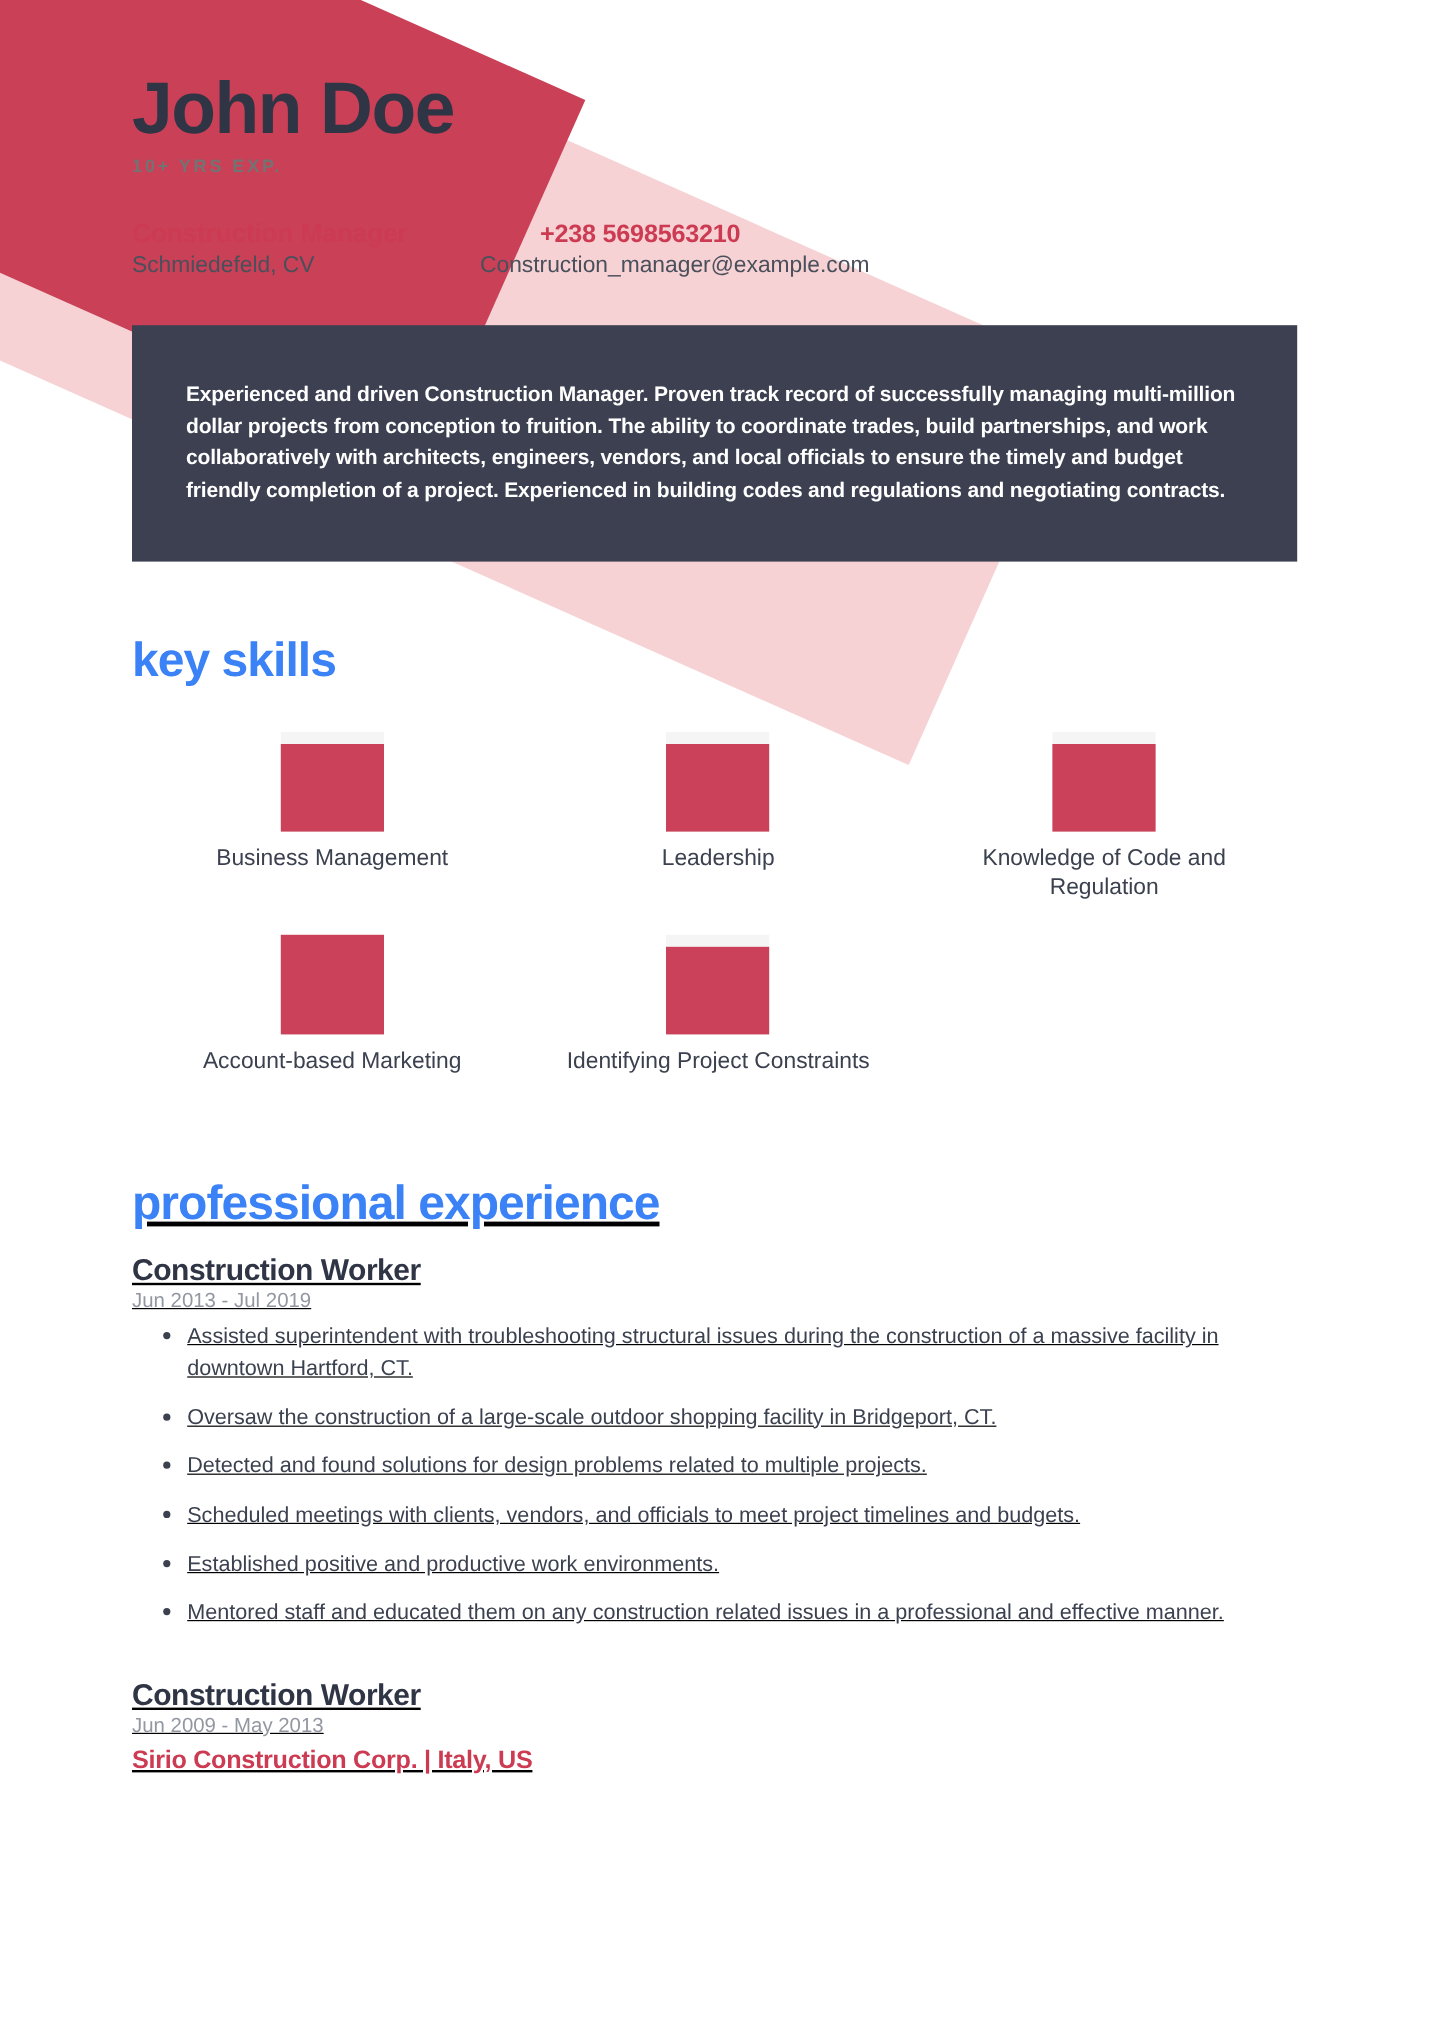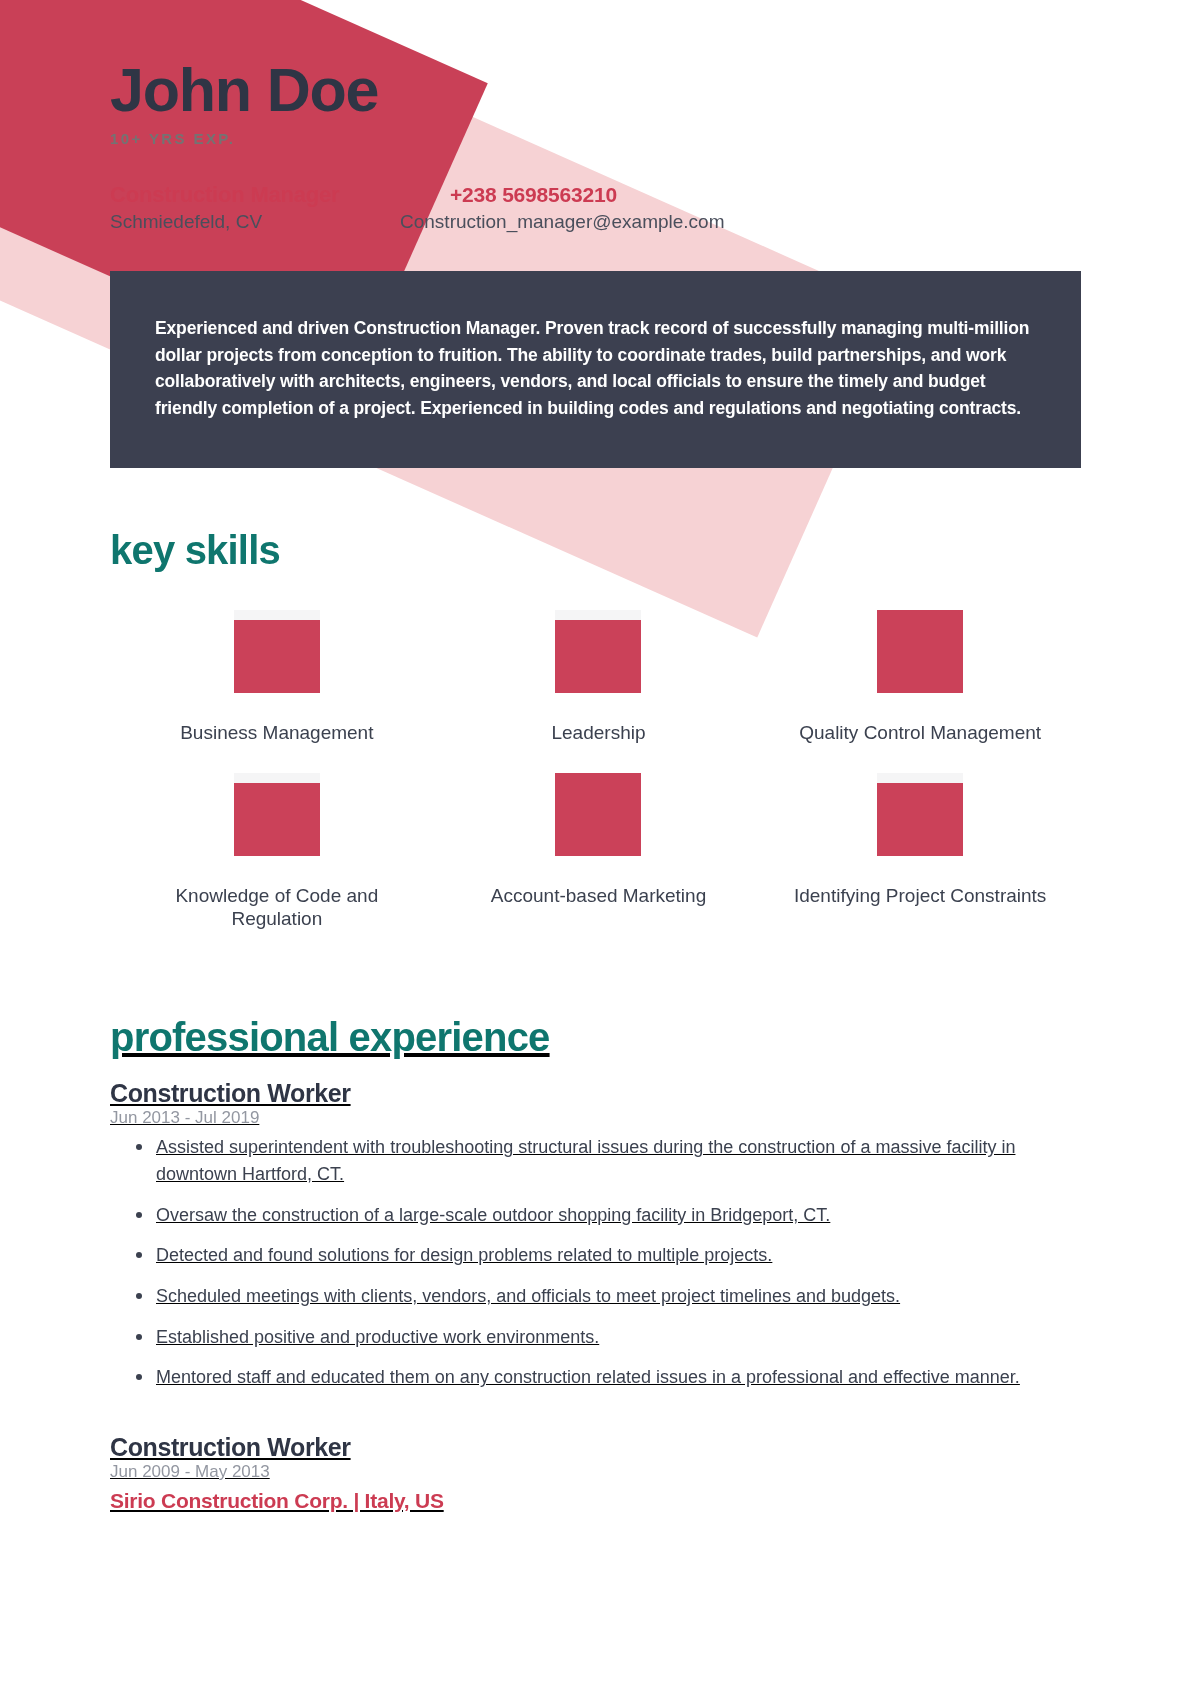--- a/index.html
+++ b/index.html
@@ -114,21 +114,21 @@
     font-size: 17.5px;
     font-weight: 700;
     line-height: 1.52;
     letter-spacing: -0.15px;
   }
 
   
   .section-title {
     font-size: 40px;
     font-weight: 700;
-    color: #0f766e;
+    color: #3b82f6;
     letter-spacing: -0.8px;
     line-height: 1;
   }
 
   .skills-section { margin-top: 62px; }
 
   .skills-grid {
     margin-top: 40px;
     display: grid;
     grid-template-columns: repeat(3, 1fr);
@@ -150,21 +150,21 @@
     background: #f5f5f6;
   }
   .skill-fill {
     position: absolute;
     left: 0;
     bottom: 0;
     width: 100%;
     background: #cb4159;
   }
   .skill-label {
-    margin-top: 28px;
+    margin-top: 11px;
     font-size: 19px;
     color: #3b414f;
     text-align: center;
     line-height: 1.26;
     max-width: 260px;
     font-weight: 400;
   }
 
   
   .experience-section { margin-top: 86px; text-decoration: underline; }
@@ -263,26 +263,20 @@
             <div class="skill-label">Business Management</div>
           </div>
           <div class="skill">
             <div class="skill-bar">
               <div class="skill-fill" style="height: 88%;"></div>
             </div>
             <div class="skill-label">Leadership</div>
           </div>
           <div class="skill">
             <div class="skill-bar">
-              <div class="skill-fill" style="height: 100%;"></div>
-            </div>
-            <div class="skill-label">Quality Control Management</div>
-          </div>
-          <div class="skill">
-            <div class="skill-bar">
               <div class="skill-fill" style="height: 88%;"></div>
             </div>
             <div class="skill-label">Knowledge of Code and Regulation</div>
           </div>
           <div class="skill">
             <div class="skill-bar">
               <div class="skill-fill" style="height: 100%;"></div>
             </div>
             <div class="skill-label">Account-based Marketing</div>
           </div>

